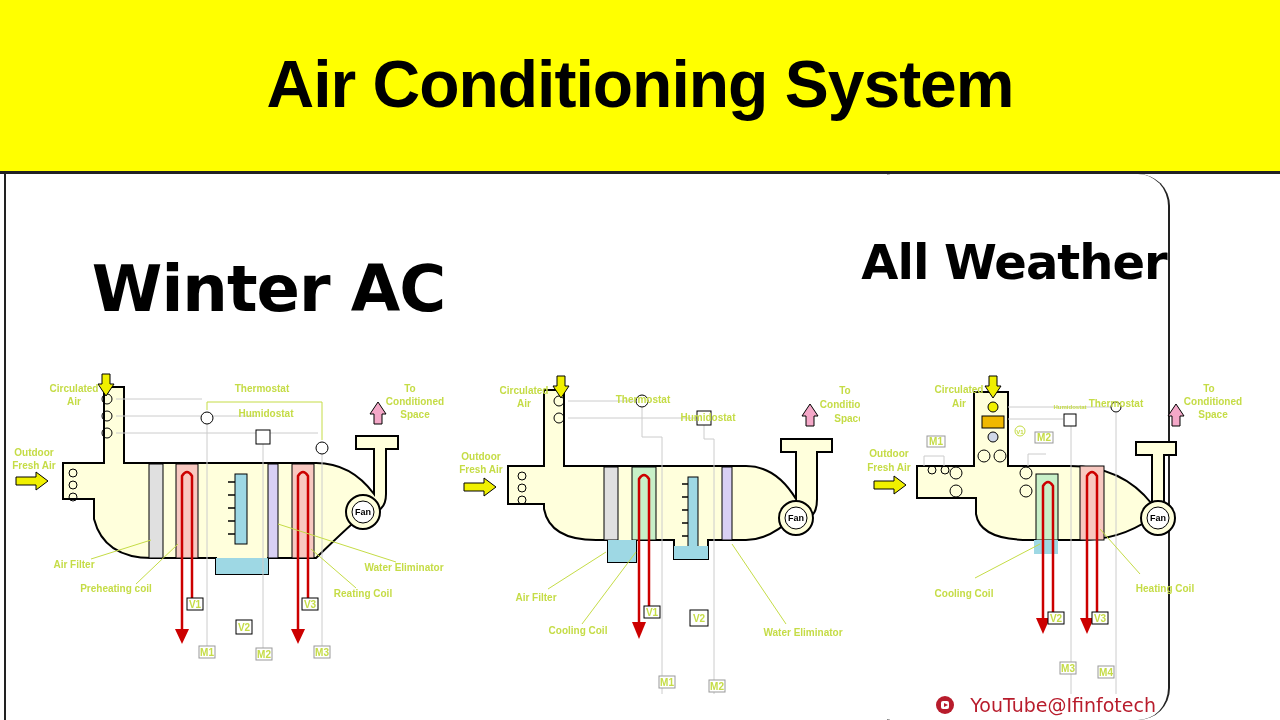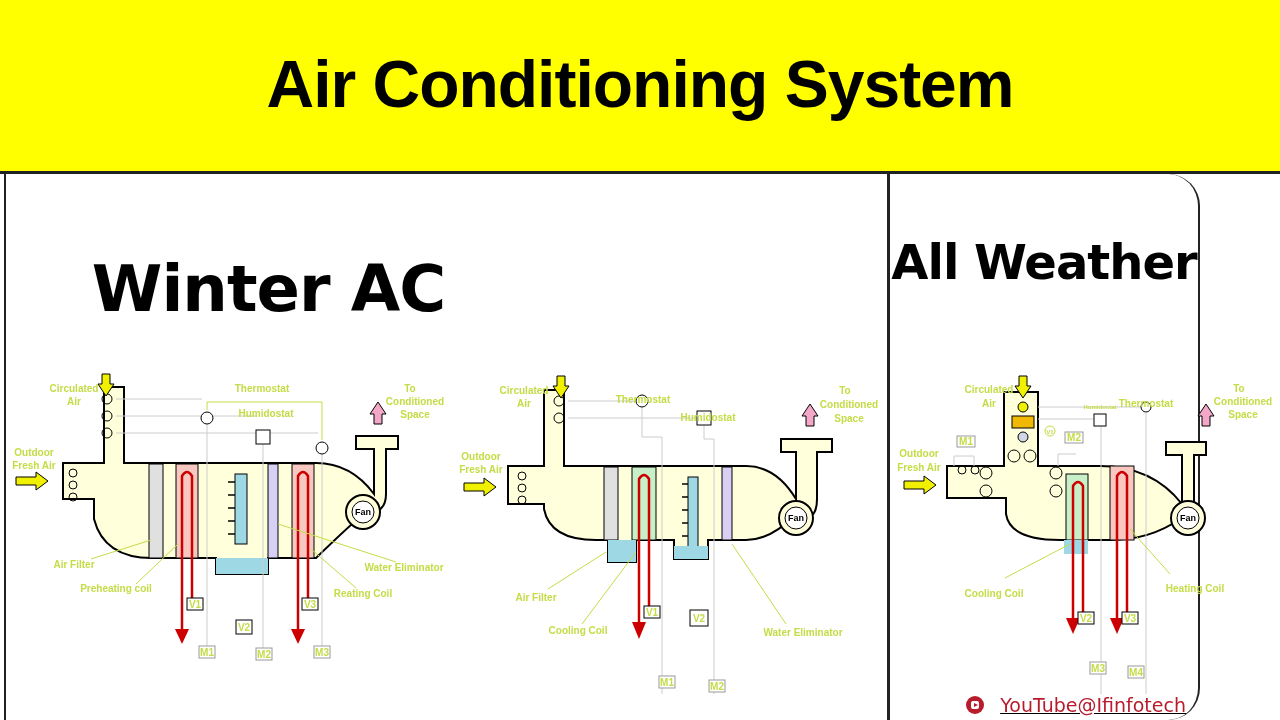--- a/index.html
+++ b/index.html
@@ -2,30 +2,30 @@
 <html><head>
 <meta charset="utf-8">
 <style>
   html, body { margin:0; padding:0; }
   body { width:1280px; height:720px; position:relative; overflow:hidden; background:#ffffff; font-family:"Liberation Sans", sans-serif; }
   .banner { position:absolute; left:0; top:0; width:1280px; height:174px; background:#ffff00; border-bottom:3px solid #222; box-sizing:border-box; }
   .banner-title { position:absolute; left:0; right:0; top:46px; text-align:center; font-family:Liberation Sans, sans-serif; font-weight:bold; font-size:66px; color:#000; letter-spacing:-1px; }
   .panel { position:absolute; top:174px; height:546px; background:#fff; box-sizing:border-box; border-right:3px solid #222; }
   .panel.p1 { left:4px; width:530px; border-left:2px solid #222; }
   .panel.p2 { left:446px; width:444px; }
-  .panel.p3 { left:890px; width:310px; border-right:2px solid #222;border-radius:32px; }
+  .panel.p3 { left:860px; width:310px; border-right:2px solid #222;border-radius:32px; }
   .panel-title { position:absolute; left:0; right:0; text-align:center; font-family:"DejaVu Sans", sans-serif; font-weight:bold; color:#000; }
   .p1 .panel-title, .p2 .panel-title { top:78px; font-size:64px; letter-spacing:-1px; }
   .p3 .panel-title { top:56px; font-size:48px; line-height:64px; letter-spacing:-1px; }
   svg.diagram { position:absolute; left:0; top:0; }
   svg text { font-family:"Liberation Sans", sans-serif; font-weight:bold; }
   .lbl { fill:#c5dc46; font-size:10px; }
   .box-lbl { fill:#c5dc46; font-size:10px; }
   .fan-lbl { fill:#000; font-size:9px; }
-  .watermark { position:absolute; right:12px; bottom:4px; display:flex; align-items:center; gap:16px;text-decoration:underline; }
+  .watermark { position:absolute; right:12px; bottom:4px; display:flex; align-items:center; gap:16px; }
   .yt-icon { width:18px; height:18px; border-radius:50%; background:#b81c2c; position:relative; }
   .yt-icon::after { content:""; position:absolute; left:5px; top:5px; width:8px; height:8px; background:#fff; border-radius:2px; }
   .yt-icon::before { content:""; position:absolute; left:8px; top:7px; border-left:4px solid #b81c2c; border-top:2px solid transparent; border-bottom:2px solid transparent; z-index:2; }
   .wm-text { color:#b81c2c; font-size:19px; font-family:"DejaVu Sans", sans-serif; }
 </style>
 </head>
 <body>
 
 <div class="banner">
   <div class="banner-title">Air Conditioning System</div>

